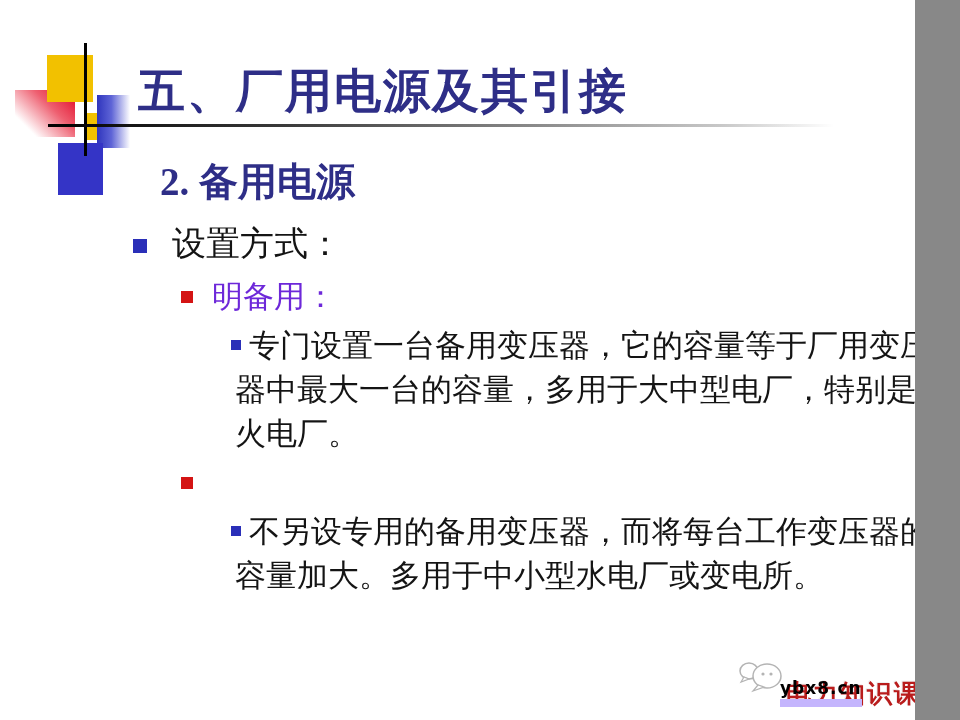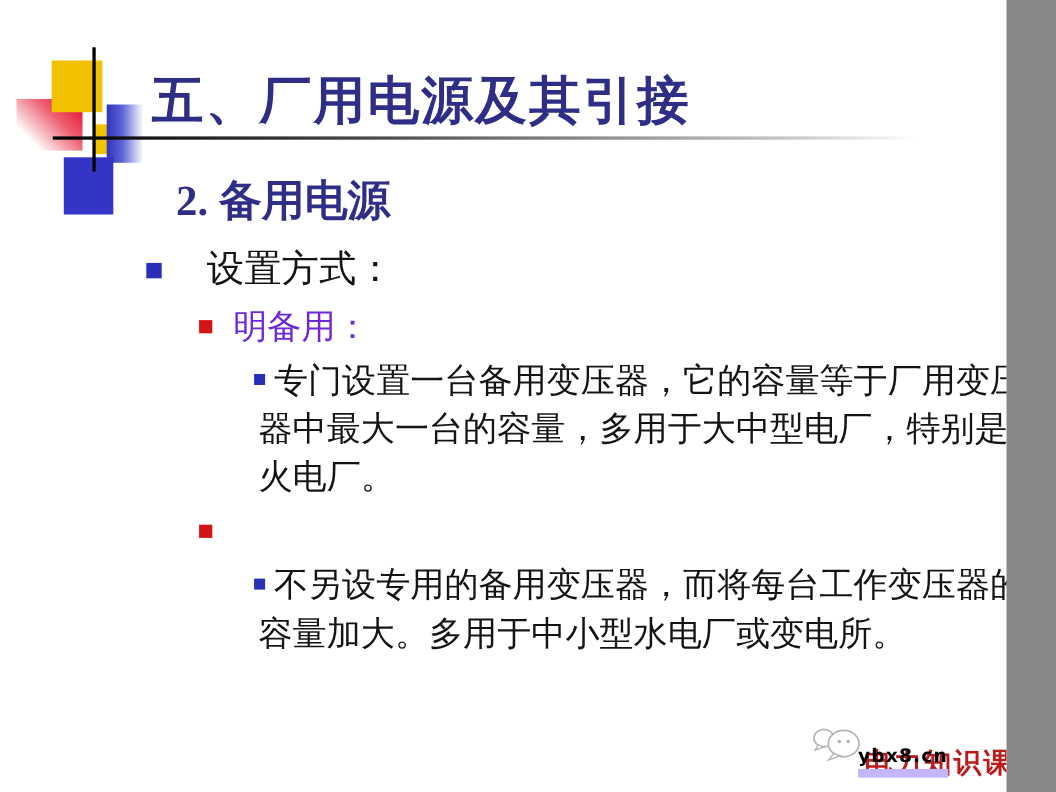--- a/index.html
+++ b/index.html
@@ -24,21 +24,21 @@
   
   .title{left:138px;top:60px;font-size:47px;font-weight:bold;color:#2e2e87;
     letter-spacing:2px;white-space:nowrap;}
   .heading{left:136px;top:155px;font-size:39px;font-weight:bold;color:#2e2e87;white-space:nowrap;margin-left:24px;}
 
   
   .bullet{position:absolute;display:block;}
   .bul-l1{left:133px;top:239px;width:14px;height:14px;background:#2a2fb8;}
   .bul-red-1{left:181px;top:291px;width:12px;height:12px;background:#d41414;}
   .bul-red-2{left:181px;top:477px;width:12px;height:12px;background:#d41414;}
-  .txt-l1{left:172px;top:221px;font-size:34px;color:#141414;white-space:nowrap;margin-left:16px;}
+  .txt-l1{left:172px;top:221px;font-size:34px;color:#141414;white-space:nowrap;}
   .txt-l2a{left:212px;top:276px;font-size:31px;color:#6d28d9;white-space:nowrap;}
   .txt-l2b{left:212px;top:462px;font-size:31px;color:#141414;white-space:nowrap;}
   .para{width:708px;font-size:31px;line-height:44px;color:#141414;}
   .para .ptext{display:block;text-indent:14px;}
   .para .pbullet{position:absolute;left:-4px;top:16px;width:10px;height:10px;background:#2a2fb8;}
   .p1{left:235px;top:324px;}
   .p2{left:235px;top:510px;}
 
   
   .wm-logo{left:738px;top:659px;width:48px;height:34px;}

